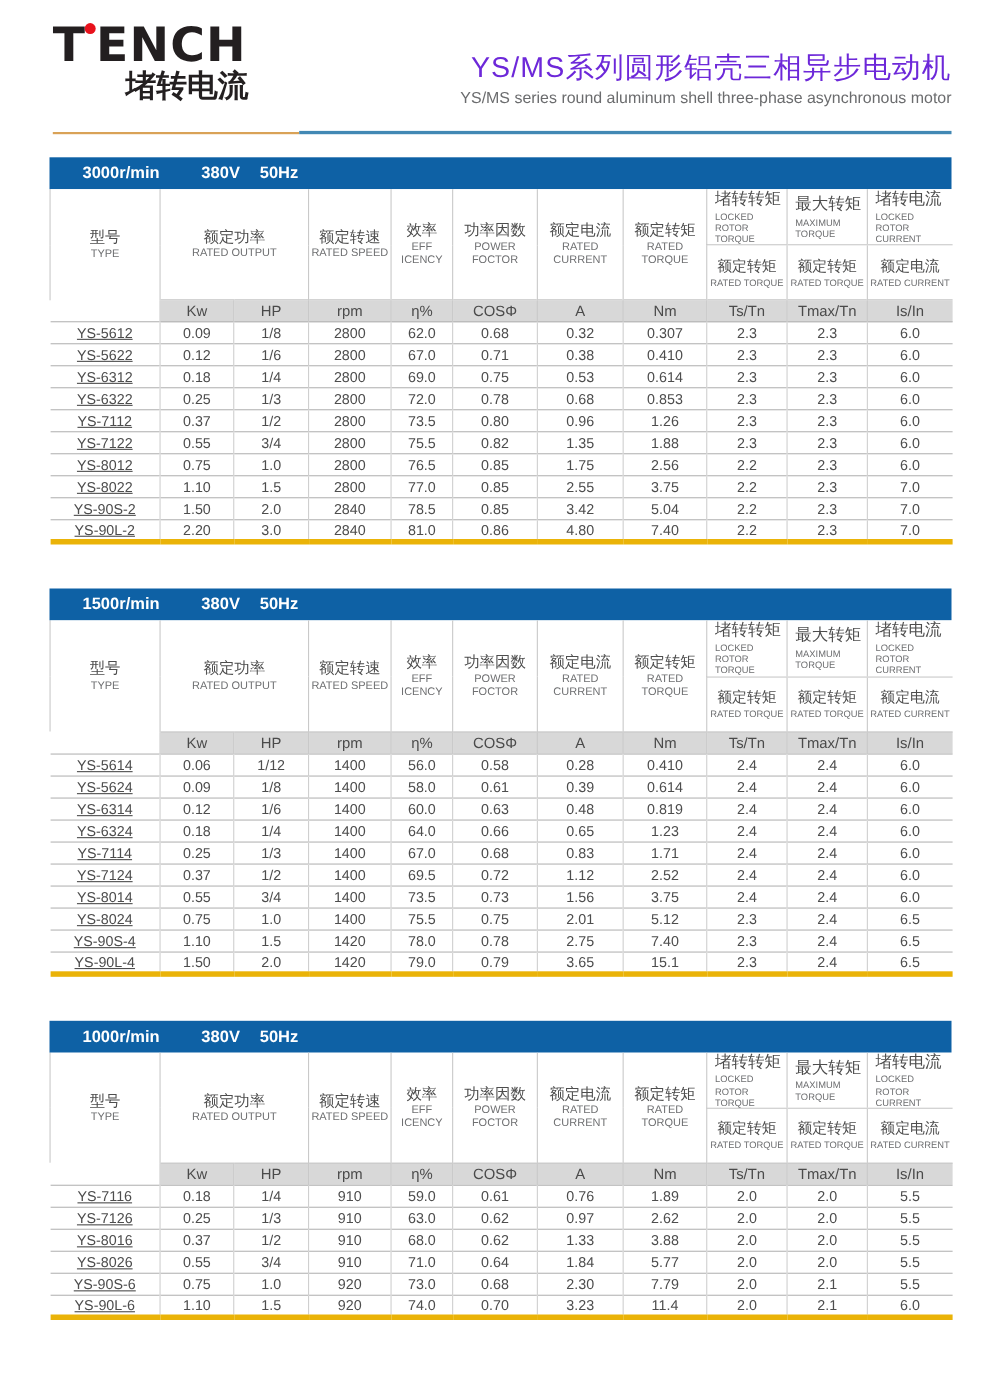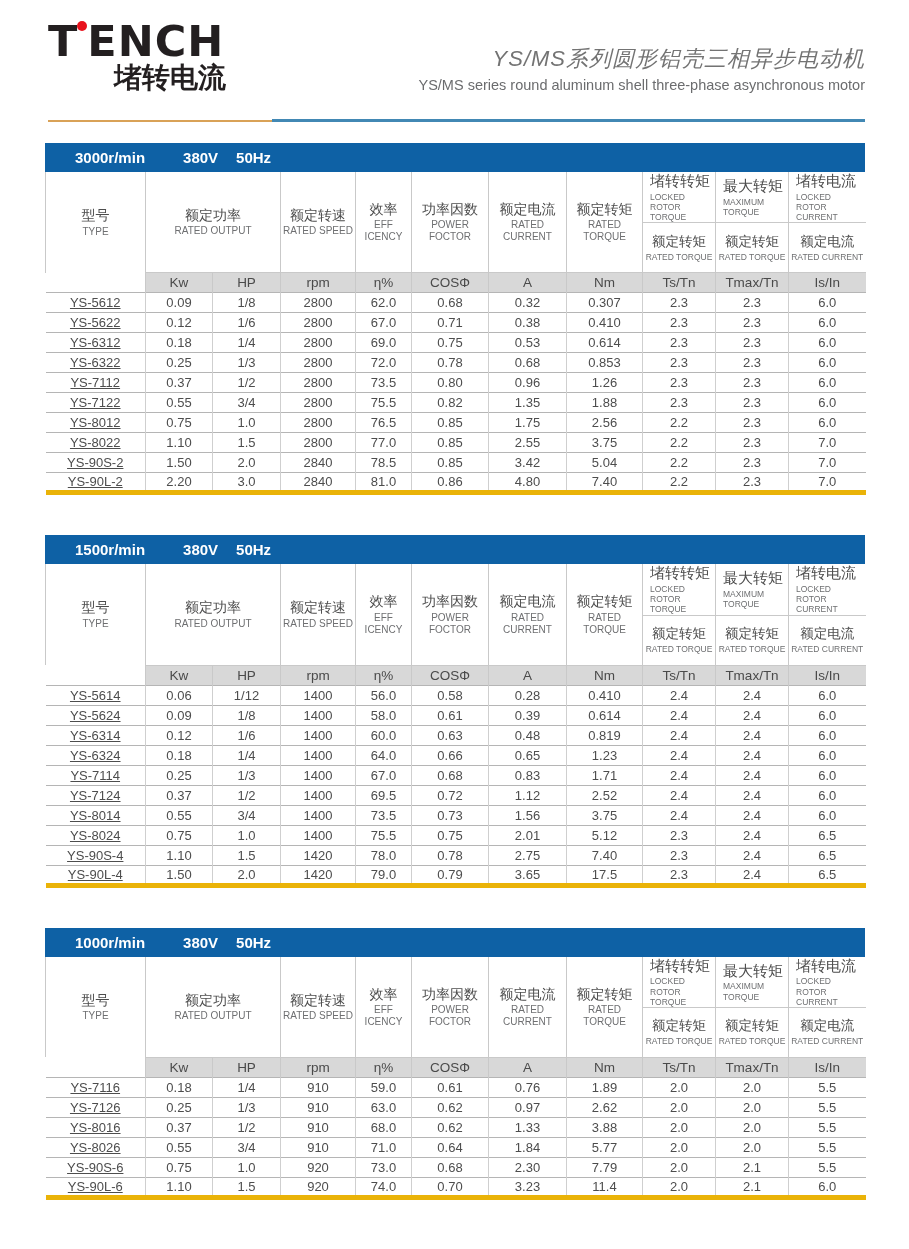--- a/index.html
+++ b/index.html
@@ -23,21 +23,21 @@
   .logo-dot {
     display:inline-block; width:10px; height:10px;
     background:#e8121c; border-radius:50%;
     vertical-align:top; margin:1px 0 0 -1px;
   }
   .logo-sub {
     font-size:28px; font-weight:700; color:#231f20;
     margin:0 0 0 66px; line-height:1.1;
   }
   .title-block { position:absolute; right:44px; top:44px; text-align:right; }
-  .title-zh { font-size:22px; color:#737373; font-weight:500; letter-spacing:1px;font-style:italic; }
+  .title-zh { font-size:26px; color:#6d28d9; font-weight:500; letter-spacing:1px; }
   .title-en { font-size:14.5px; color:#6b6c6e; margin-top:3px; }
 
   .divider { position:absolute; top:119px; left:48px; right:44px; height:3px; }
   .divider .seg-gold { position:absolute; left:0; top:1px; width:224px; height:2px; }
   .divider .seg-blue { position:absolute; left:224px; right:0; top:0; height:3px; }
 
   
   #tables { margin:22px 0 0 45px; width:820px; }
   .spec + .spec { margin-top:40px; }
 
@@ -547,21 +547,21 @@
             <td>6.5</td>
           </tr>
           <tr>
             <td>YS-90L-4</td>
             <td>1.50</td>
             <td>2.0</td>
             <td>1420</td>
             <td>79.0</td>
             <td>0.79</td>
             <td>3.65</td>
-            <td>17.5</td>
+            <td>15.1</td>
             <td>2.3</td>
             <td>2.4</td>
             <td>6.5</td>
           </tr>
         </tbody>
     </table>
   </section>
 
   <section class="spec">
     <div class="banner" style="background: rgb(14, 97, 165);">

